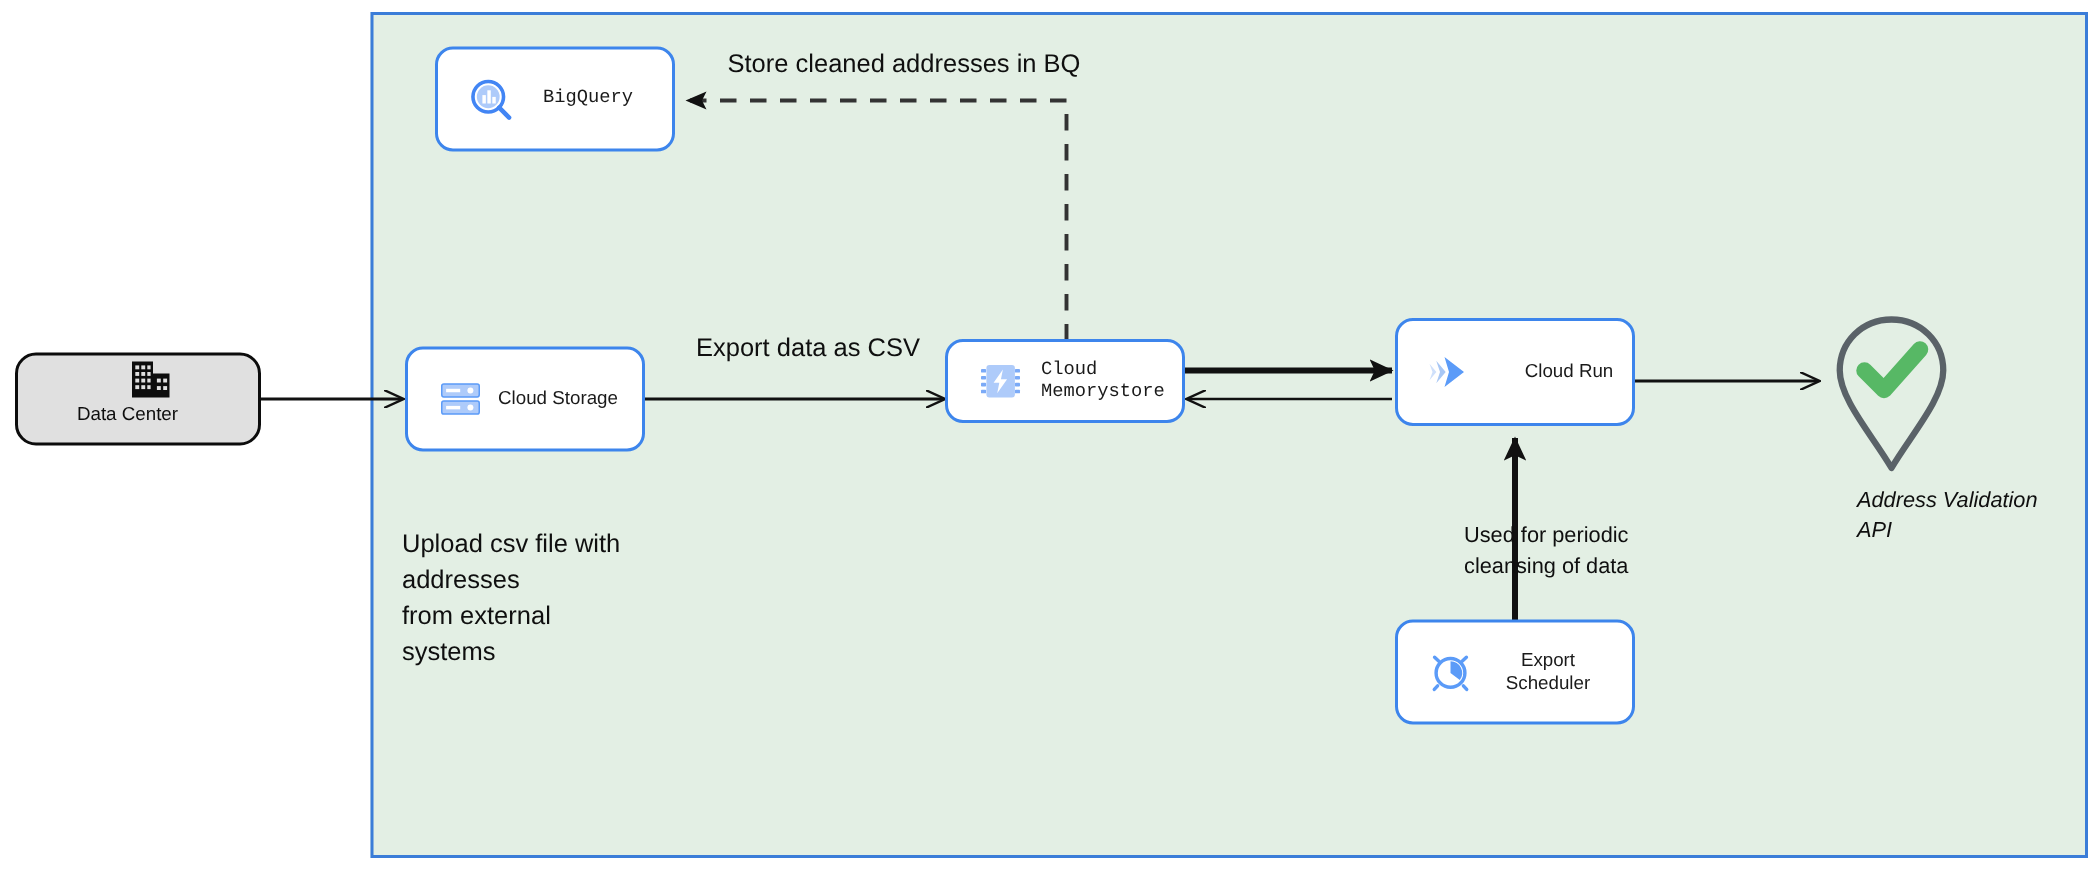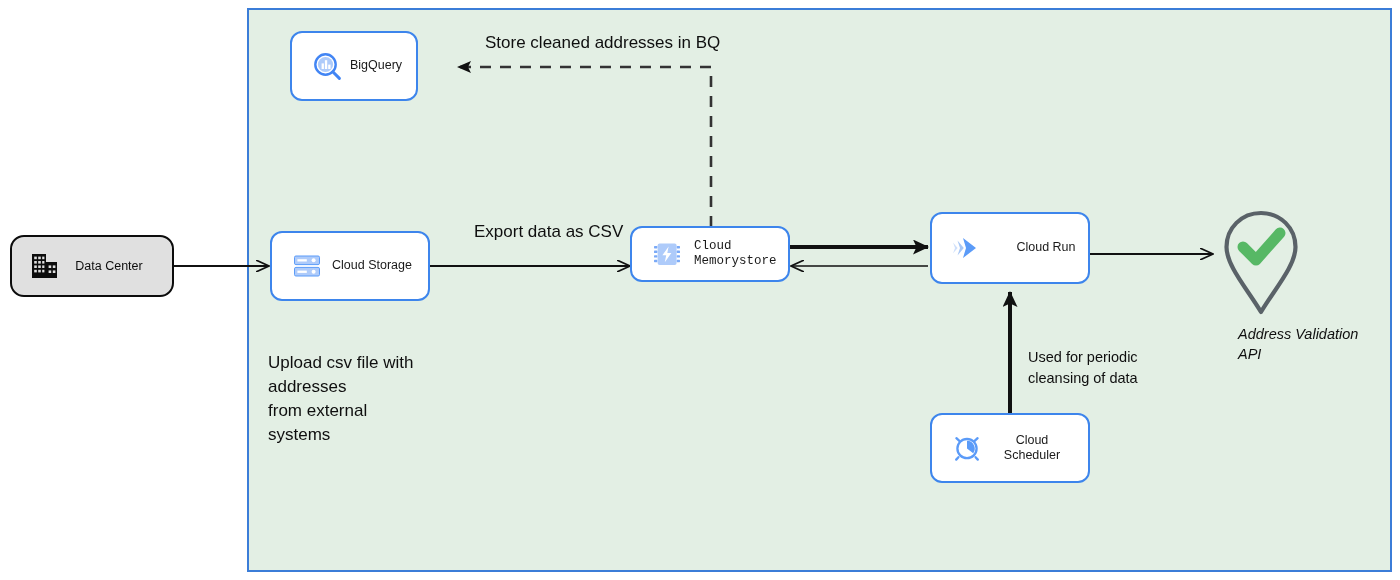--- a/index.html
+++ b/index.html
@@ -170,21 +170,21 @@
 
     <g>
       <line x1="1010" y1="414" x2="1010" y2="292" stroke="#111111" stroke-width="4" marker-end="url(#ah-fat)"></line>
     </g>
 
     <g>
       <path d="M711,227 L711,67 L458,67" fill="none" stroke="#333333" stroke-width="2.6" stroke-dasharray="11 9" marker-end="url(#ah-solid)"></path>
     </g>
   </svg>
 
-  <div class="node-dc" style="left:10px; top:235px; width:164px; height:62px;">
+  <div class="node-dc" style="left:10px; top:235px; width:164px; height:62px;flex-direction:column;">
     <span class="ic">
       <svg width="30" height="30" viewBox="0 0 30 30" xmlns="http://www.w3.org/2000/svg">
         <rect x="3" y="3" width="14" height="24" fill="#0d0d0d"></rect>
         <rect x="17" y="11" width="11" height="16" fill="#0d0d0d"></rect>
         <g fill="#e0e0e0">
           <rect x="5.2" y="5.6" width="2.6" height="2.6"></rect>
           <rect x="9.2" y="5.6" width="2.6" height="2.6"></rect>
           <rect x="13.2" y="5.6" width="2.2" height="2.6"></rect>
           <rect x="5.2" y="10" width="2.6" height="2.6"></rect>
           <rect x="9.2" y="10" width="2.6" height="2.6"></rect>
@@ -198,21 +198,21 @@
           <rect x="19.6" y="14.4" width="2.6" height="2.6"></rect>
           <rect x="23.8" y="14.4" width="2.6" height="2.6"></rect>
           <rect x="19.6" y="19.4" width="2.6" height="2.6"></rect>
           <rect x="23.8" y="19.4" width="2.6" height="2.6"></rect>
         </g>
       </svg>
     </span>
     <span class="nlabel">Data Center</span>
   </div>
 
-  <div class="node" style="left:290px; top:31px; width:128px; height:70px;">
+  <div class="node" style="left:290px; top:31px; width:160px; height:70px;font-family:Liberation Mono, monospace;">
     <span class="ic">
       <svg width="32" height="32" viewBox="0 0 32 32" xmlns="http://www.w3.org/2000/svg">
         <circle cx="14.5" cy="14.5" r="10.2" fill="none" stroke="#4285f4" stroke-width="2.4"></circle>
         <circle cx="14.5" cy="14.5" r="7.6" fill="#aecbfa"></circle>
         <rect x="10.6" y="13.4" width="2.3" height="5.6" fill="#ffffff"></rect>
         <rect x="13.9" y="10.2" width="2.3" height="8.8" fill="#ffffff"></rect>
         <rect x="17.2" y="14.6" width="2.3" height="4.4" fill="#ffffff"></rect>
         <line x1="21.8" y1="21.8" x2="28.4" y2="28.4" stroke="#4285f4" stroke-width="3" stroke-linecap="round"></line>
       </svg>
     </span>
@@ -271,38 +271,38 @@
     <span class="ic">
       <svg width="30" height="30" viewBox="0 0 30 30" xmlns="http://www.w3.org/2000/svg">
         <line x1="4.4" y1="5.2" x2="7.6" y2="8.2" stroke="#5b9bf8" stroke-width="2.3" stroke-linecap="round"></line>
         <line x1="25.6" y1="5.2" x2="22.4" y2="8.2" stroke="#5b9bf8" stroke-width="2.3" stroke-linecap="round"></line>
         <line x1="6.4" y1="24.2" x2="4.2" y2="26.6" stroke="#5b9bf8" stroke-width="2.3" stroke-linecap="round"></line>
         <line x1="23.6" y1="24.2" x2="25.8" y2="26.6" stroke="#5b9bf8" stroke-width="2.3" stroke-linecap="round"></line>
         <circle cx="15" cy="15.6" r="9.6" fill="none" stroke="#5b9bf8" stroke-width="2.3"></circle>
         <path d="M15,7.8 A7.8,7.8 0 0 1 21.2,20.3 L15,15.6 Z" fill="#5b9bf8"></path>
       </svg>
     </span>
-    <span class="nlabel">Cloud Scheduler</span>
+    <span class="nlabel">Export Scheduler</span>
   </div>
 
   <div class="pin-wrap" style="left:1218px; top:208px; width:86px; height:110px;">
     <svg width="86" height="110" viewBox="0 0 86 110" xmlns="http://www.w3.org/2000/svg">
       <path d="M43,5 C23.5,5 8.5,20 8.5,39 C8.5,58 30,82 43,104 C56,82 77.5,58 77.5,39 C77.5,20 62.5,5 43,5 Z" fill="none" stroke="#5a6268" stroke-width="4.2" stroke-linejoin="round"></path>
       <path d="M25,39 L38,52 L62,25" fill="none" stroke="#57b865" stroke-width="11" stroke-linecap="round" stroke-linejoin="round"></path>
     </svg>
   </div>
   <div class="txt-pin" style="left:1238px; top:325px;font-style:italic;">Address Validation
 API</div>
 
   <div class="txt" style="left:485px; top:31px;">Store cleaned addresses in BQ</div>
 
-  <div class="txt" style="left:474px; top:220px;">Export data as CSV</div>
+  <div class="txt" style="left:464px; top:220px;">Export data as CSV</div>
 
   <div class="txt" style="left:268px; top:351px;">Upload csv file with
 addresses
 from external
 systems</div>
 
 
-  <div class="txt-sm" style="left:1028px; top:347px;text-align:center;">Used for periodic
+  <div class="txt-sm" style="left:976px; top:347px;text-align:center;">Used for periodic
 cleansing of data</div>
 
 </div>
 
 </body></html>

